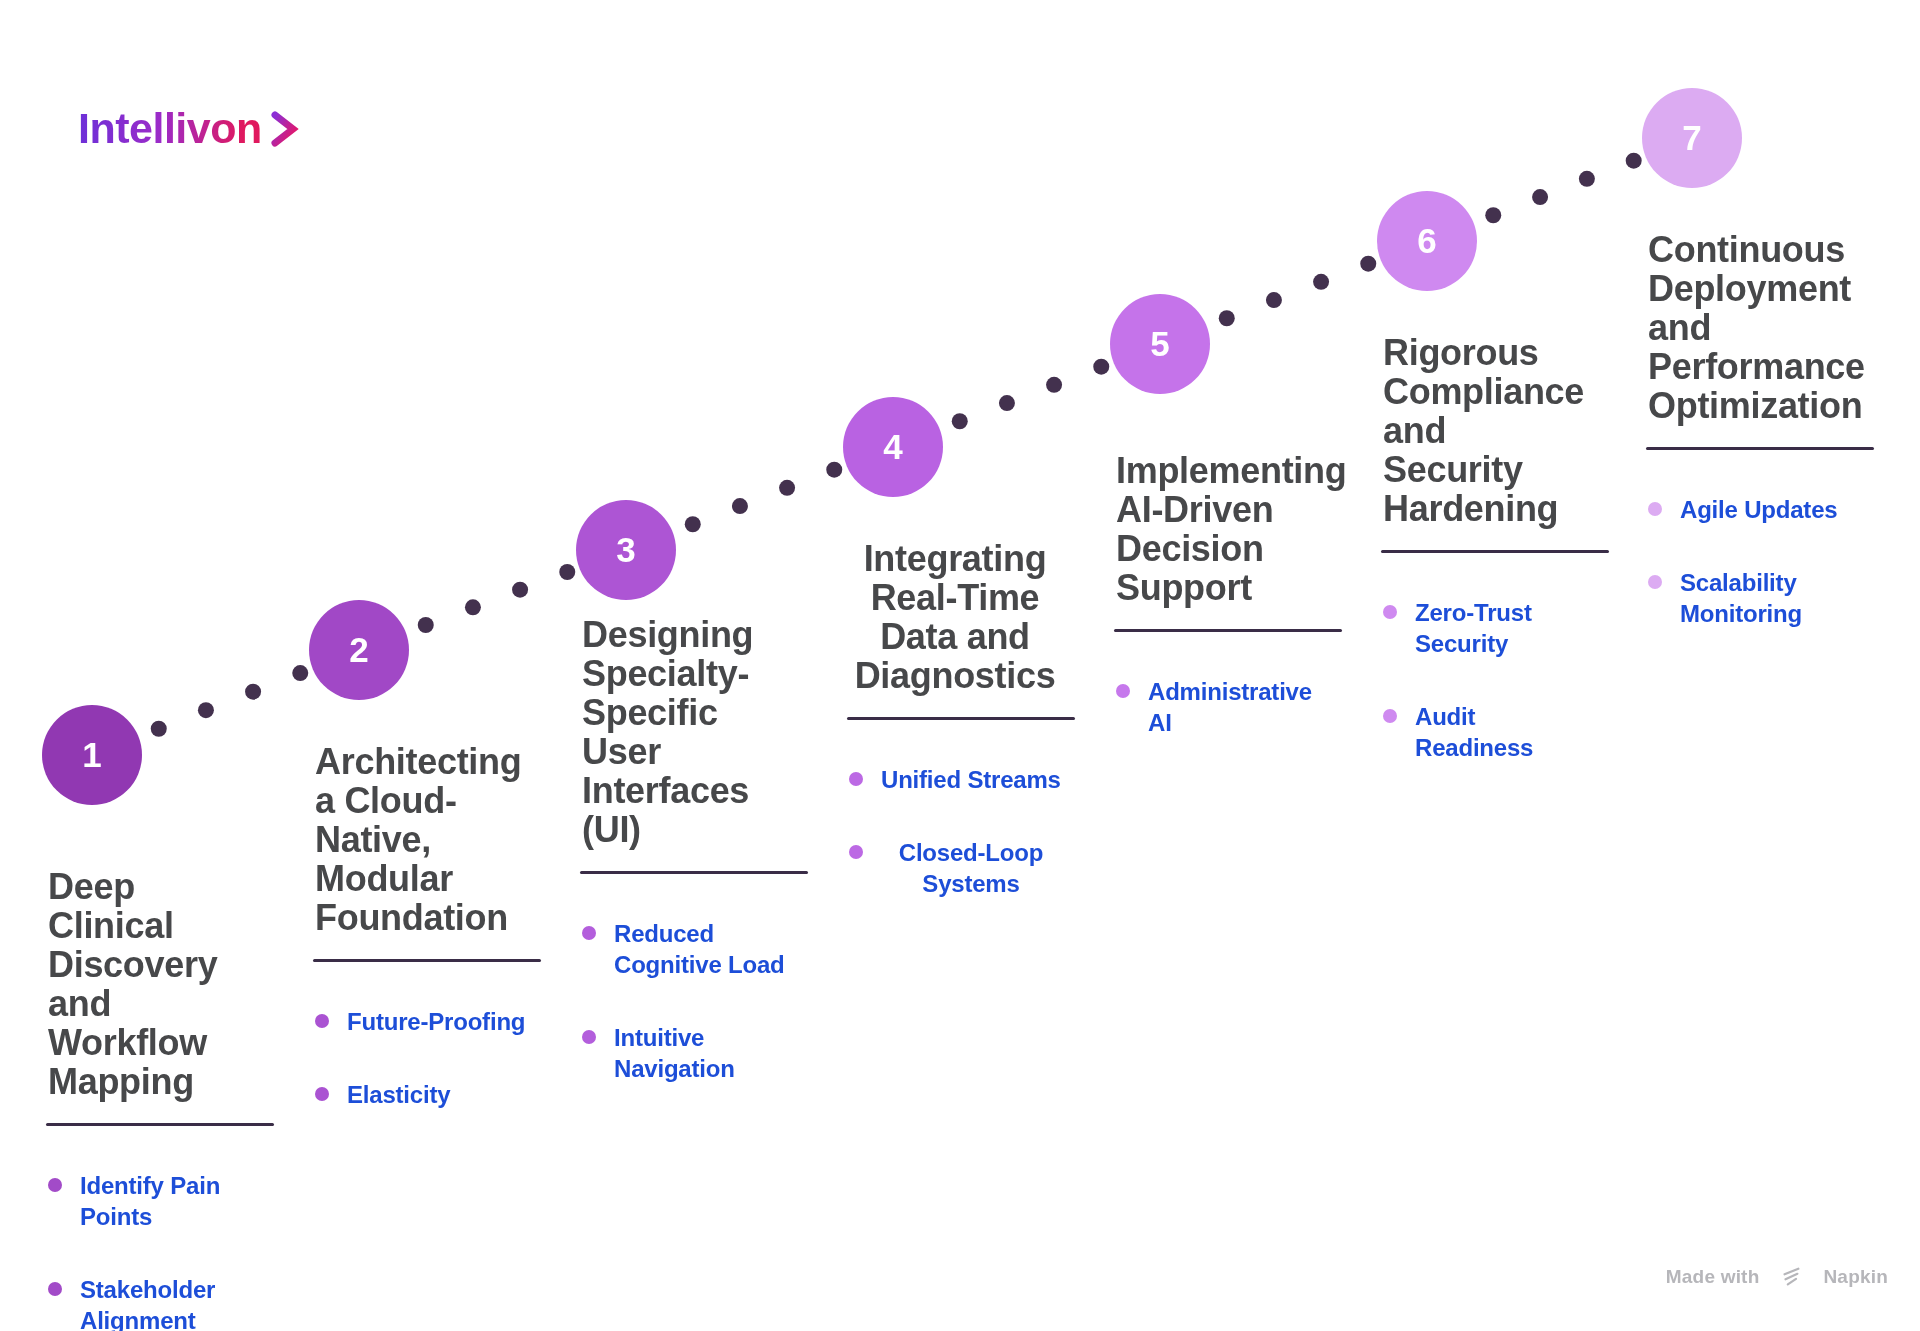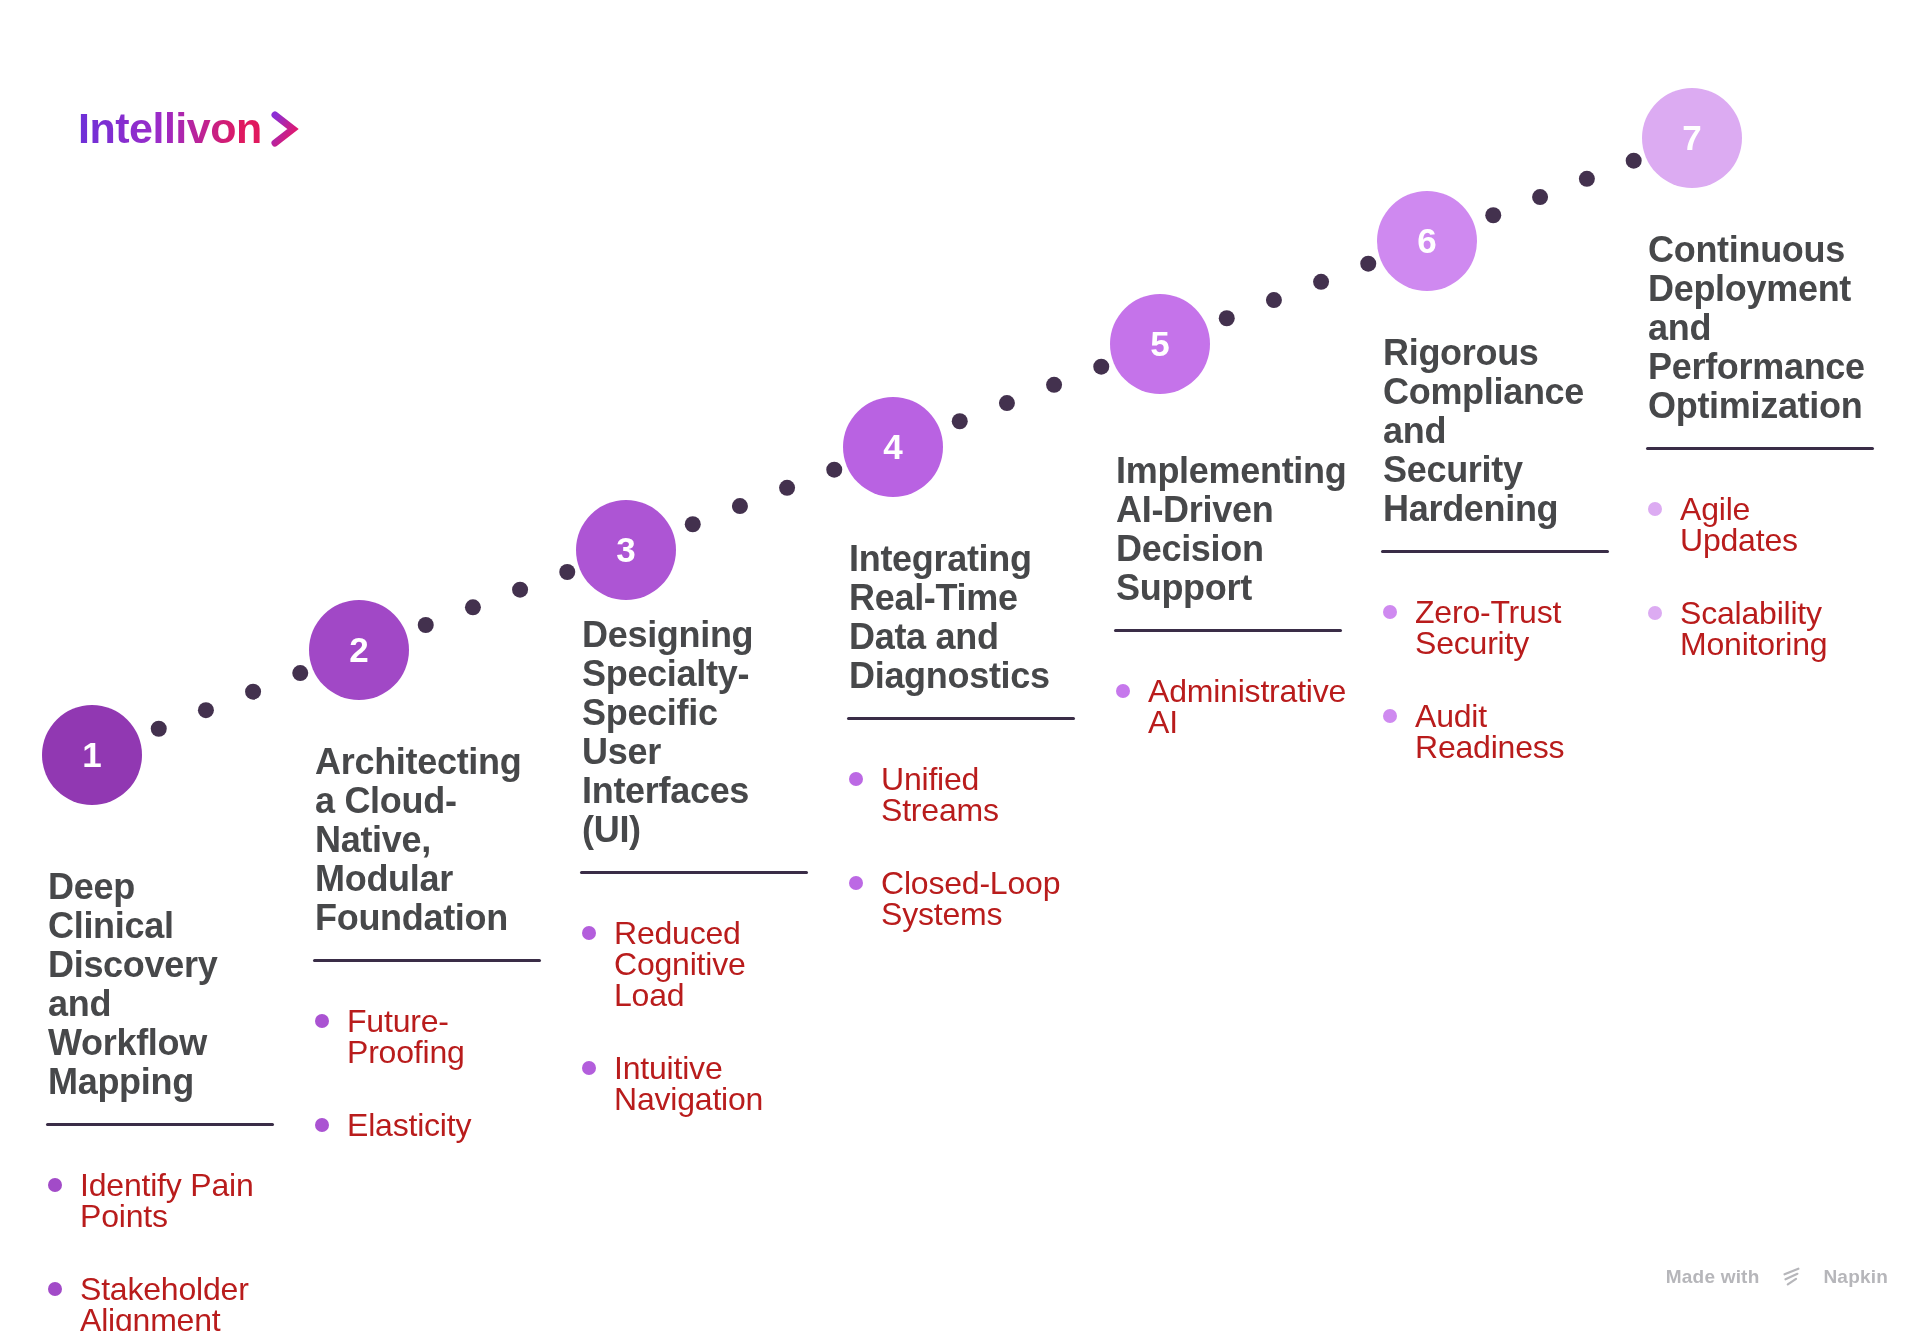--- a/index.html
+++ b/index.html
@@ -39,21 +39,21 @@
   .col .divider{
     width:228px;height:3px;margin:22px 0 0 -2px;
     background:var(--divider,#3a2d47);border-radius:2px;
   }
   .col .bullets{margin-top:44px;}
   .bullet-item{display:flex;gap:18px;margin-bottom:42px;}
   .bullet-dot{
     flex:0 0 auto;width:14px;height:14px;border-radius:50%;margin-top:8px;
   }
   .bullet-label{
-    font-size:32px;line-height:31px;color:#b91c1c;letter-spacing:-0.2px;
+    font-size:24px;line-height:31px;color:#1d4ed8;letter-spacing:-0.2px;font-weight:bold;
   }
   
   .watermark{
     position:absolute;right:32px;top:1266px;
     display:flex;align-items:center;gap:21px;
     color:#b6b6ba;font-size:19px;font-weight:600;letter-spacing:0.2px;
   }
 </style>
 </head>
 <body>
@@ -160,21 +160,21 @@
     <span class="bullet-label">Intuitive Navigation</span>
   </div>
 </div>
     </div>
   </div>
 
   <div class="step">
     <div class="circle" style="left: 843px; top: 397px; background: rgb(185, 98, 226);">
       <span class="num">4</span>
     </div>
-    <div class="col" style="left: 849px; top: 539px;">
+    <div class="col" style="left: 849px; top: 539px; text-align: center;">
       <div class="title">Integrating Real-Time Data and Diagnostics</div>
       <div class="divider"></div>
       <div class="bullets">
   <div class="bullet-item">
     <span class="bullet-dot" style="background: rgb(188, 105, 228);"></span>
     <span class="bullet-label">Unified Streams</span>
   </div>
 
   <div class="bullet-item">
     <span class="bullet-dot" style="background: rgb(188, 105, 228);"></span>

